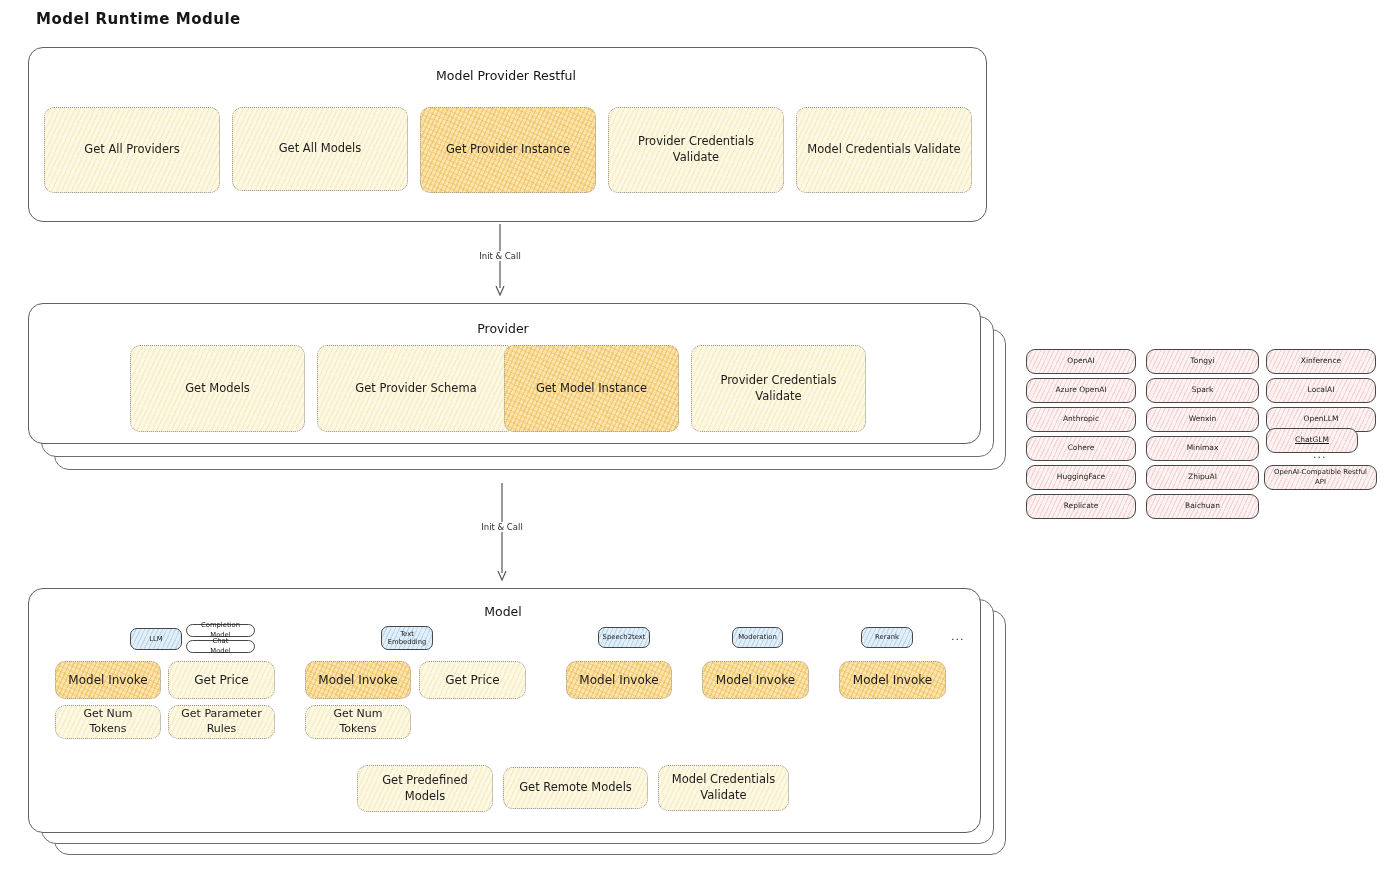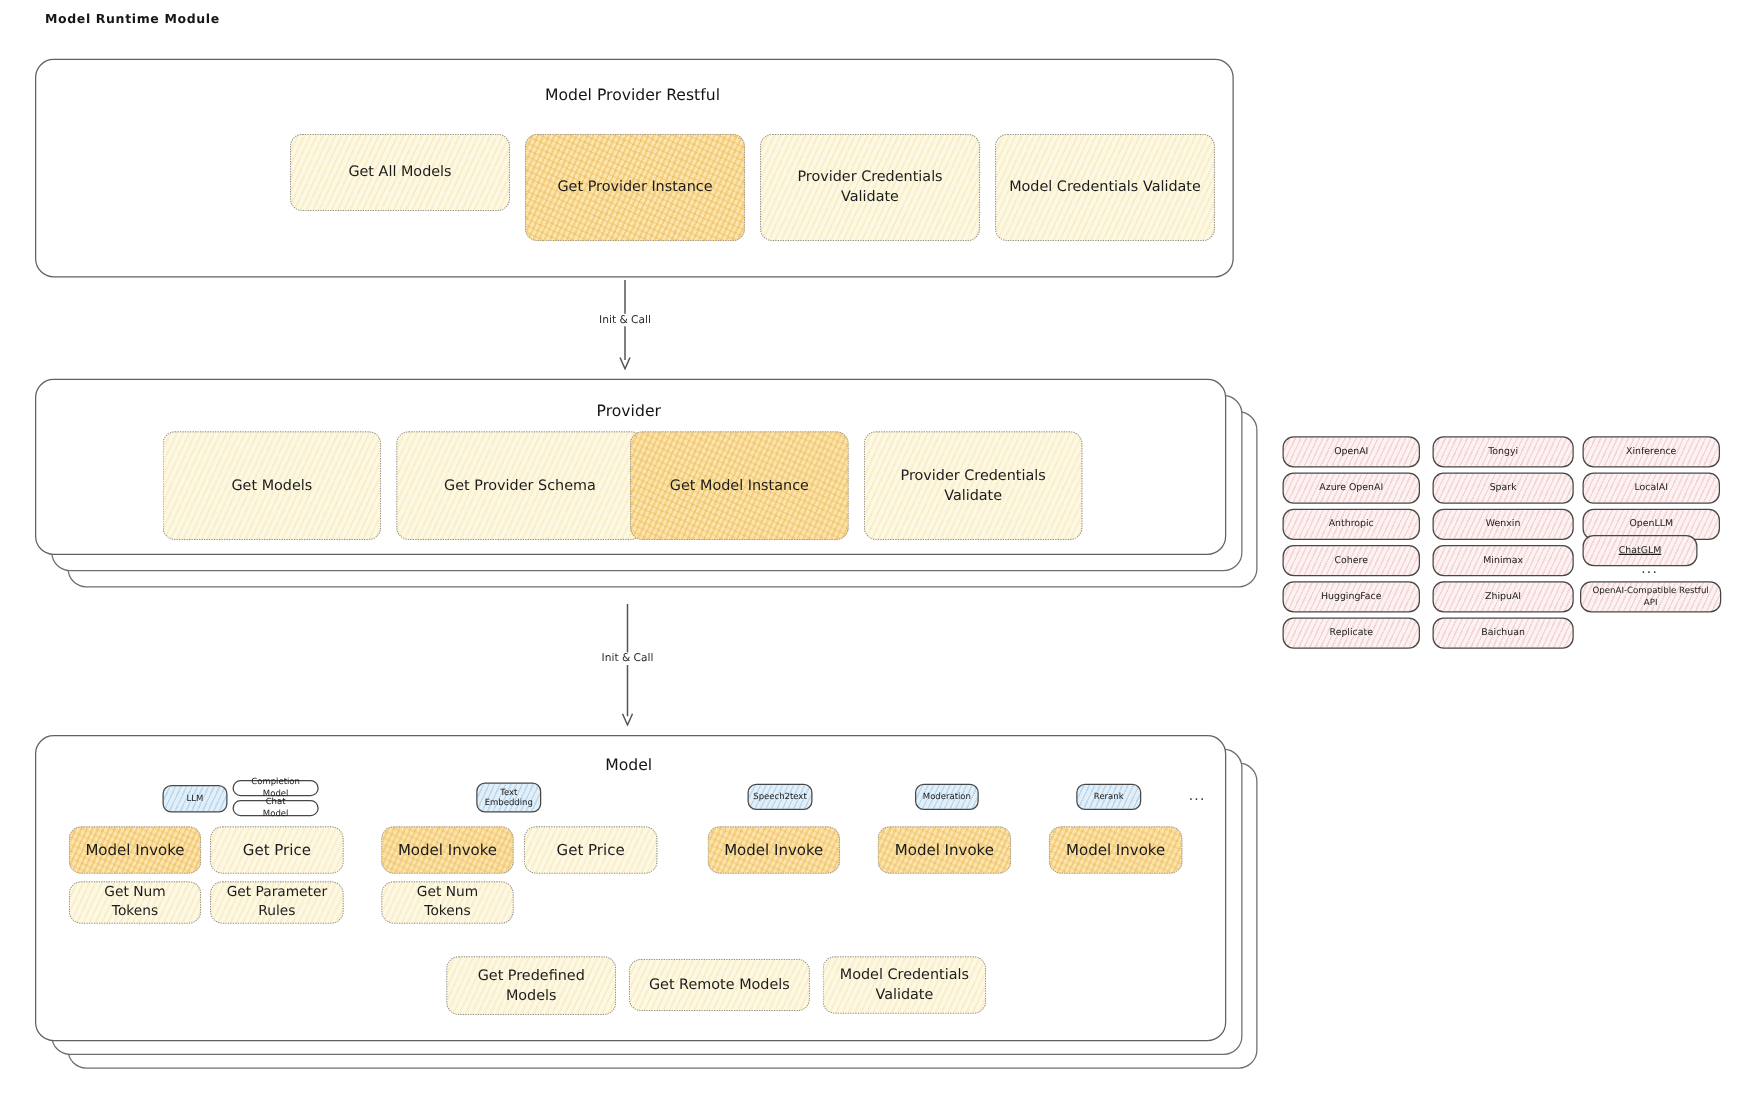--- a/index.html
+++ b/index.html
@@ -1,21 +1,21 @@
 <!DOCTYPE html>
 <html><head>
 <meta charset="utf-8">
 <style>
   html,body { margin:0; padding:0; background:#fff; }
   .canvas {
     position:relative; width:1393px; height:880px; overflow:hidden;
     font-family:"DejaVu Sans", sans-serif; color:#1b1b1b; background:#fff;
   }
   .page-title {
-    position:absolute; left:36px; top:10px; font-size:10px; font-weight:bold;
+    position:absolute; left:36px; top:10px; font-size:15px; font-weight:bold;
     letter-spacing:.5px; color:#161616;
   }
   .card {
     position:absolute; background:#fff; border:1.5px solid #616161; border-radius:15px;
   }
   .layer {
     position:absolute; background:#fff; border:1.4px solid #6e6e6e; border-radius:15px;
   }
   .section-title {
     position:absolute; font-size:12.5px; color:#141414; text-align:center;
@@ -61,21 +61,22 @@
 </head>
 <body>
 
 <div class="canvas">
 
   <div class="page-title">Model Runtime Module</div>
 
   <div class="card" style="left:28px;top:47px;width:957px;height:173px;"></div>
   <div class="section-title" style="left:506px;top:68px;">Model Provider Restful</div>
 
-  <div class="box yellow" style="left:232px;top:107px;width:176px;height:62px;">Get All Models</div>
+  <div class="box yellow" style="left:44px;top:107px;width:176px;height:86px;">Get All Providers</div>
+  <div class="box yellow" style="left:232px;top:107px;width:176px;height:84px;">Get All Models</div>
   <div class="box orange" style="left:420px;top:107px;width:176px;height:86px;">Get Provider Instance</div>
   <div class="box yellow" style="left:608px;top:107px;width:176px;height:86px;">Provider Credentials Validate</div>
   <div class="box yellow" style="left:796px;top:107px;width:176px;height:86px;">Model Credentials Validate</div>
 
   <svg class="arrow" style="left:494px;top:224px;" width="12" height="72">
     <line x1="6" y1="0" x2="6" y2="64" stroke="#555" stroke-width="1.2"></line>
     <path d="M2,62 L6,71 L10,62" fill="none" stroke="#555" stroke-width="1.2"></path>
   </svg>
   <div class="arrow-label" style="left:500px;top:251px;">Init &amp; Call</div>
 

